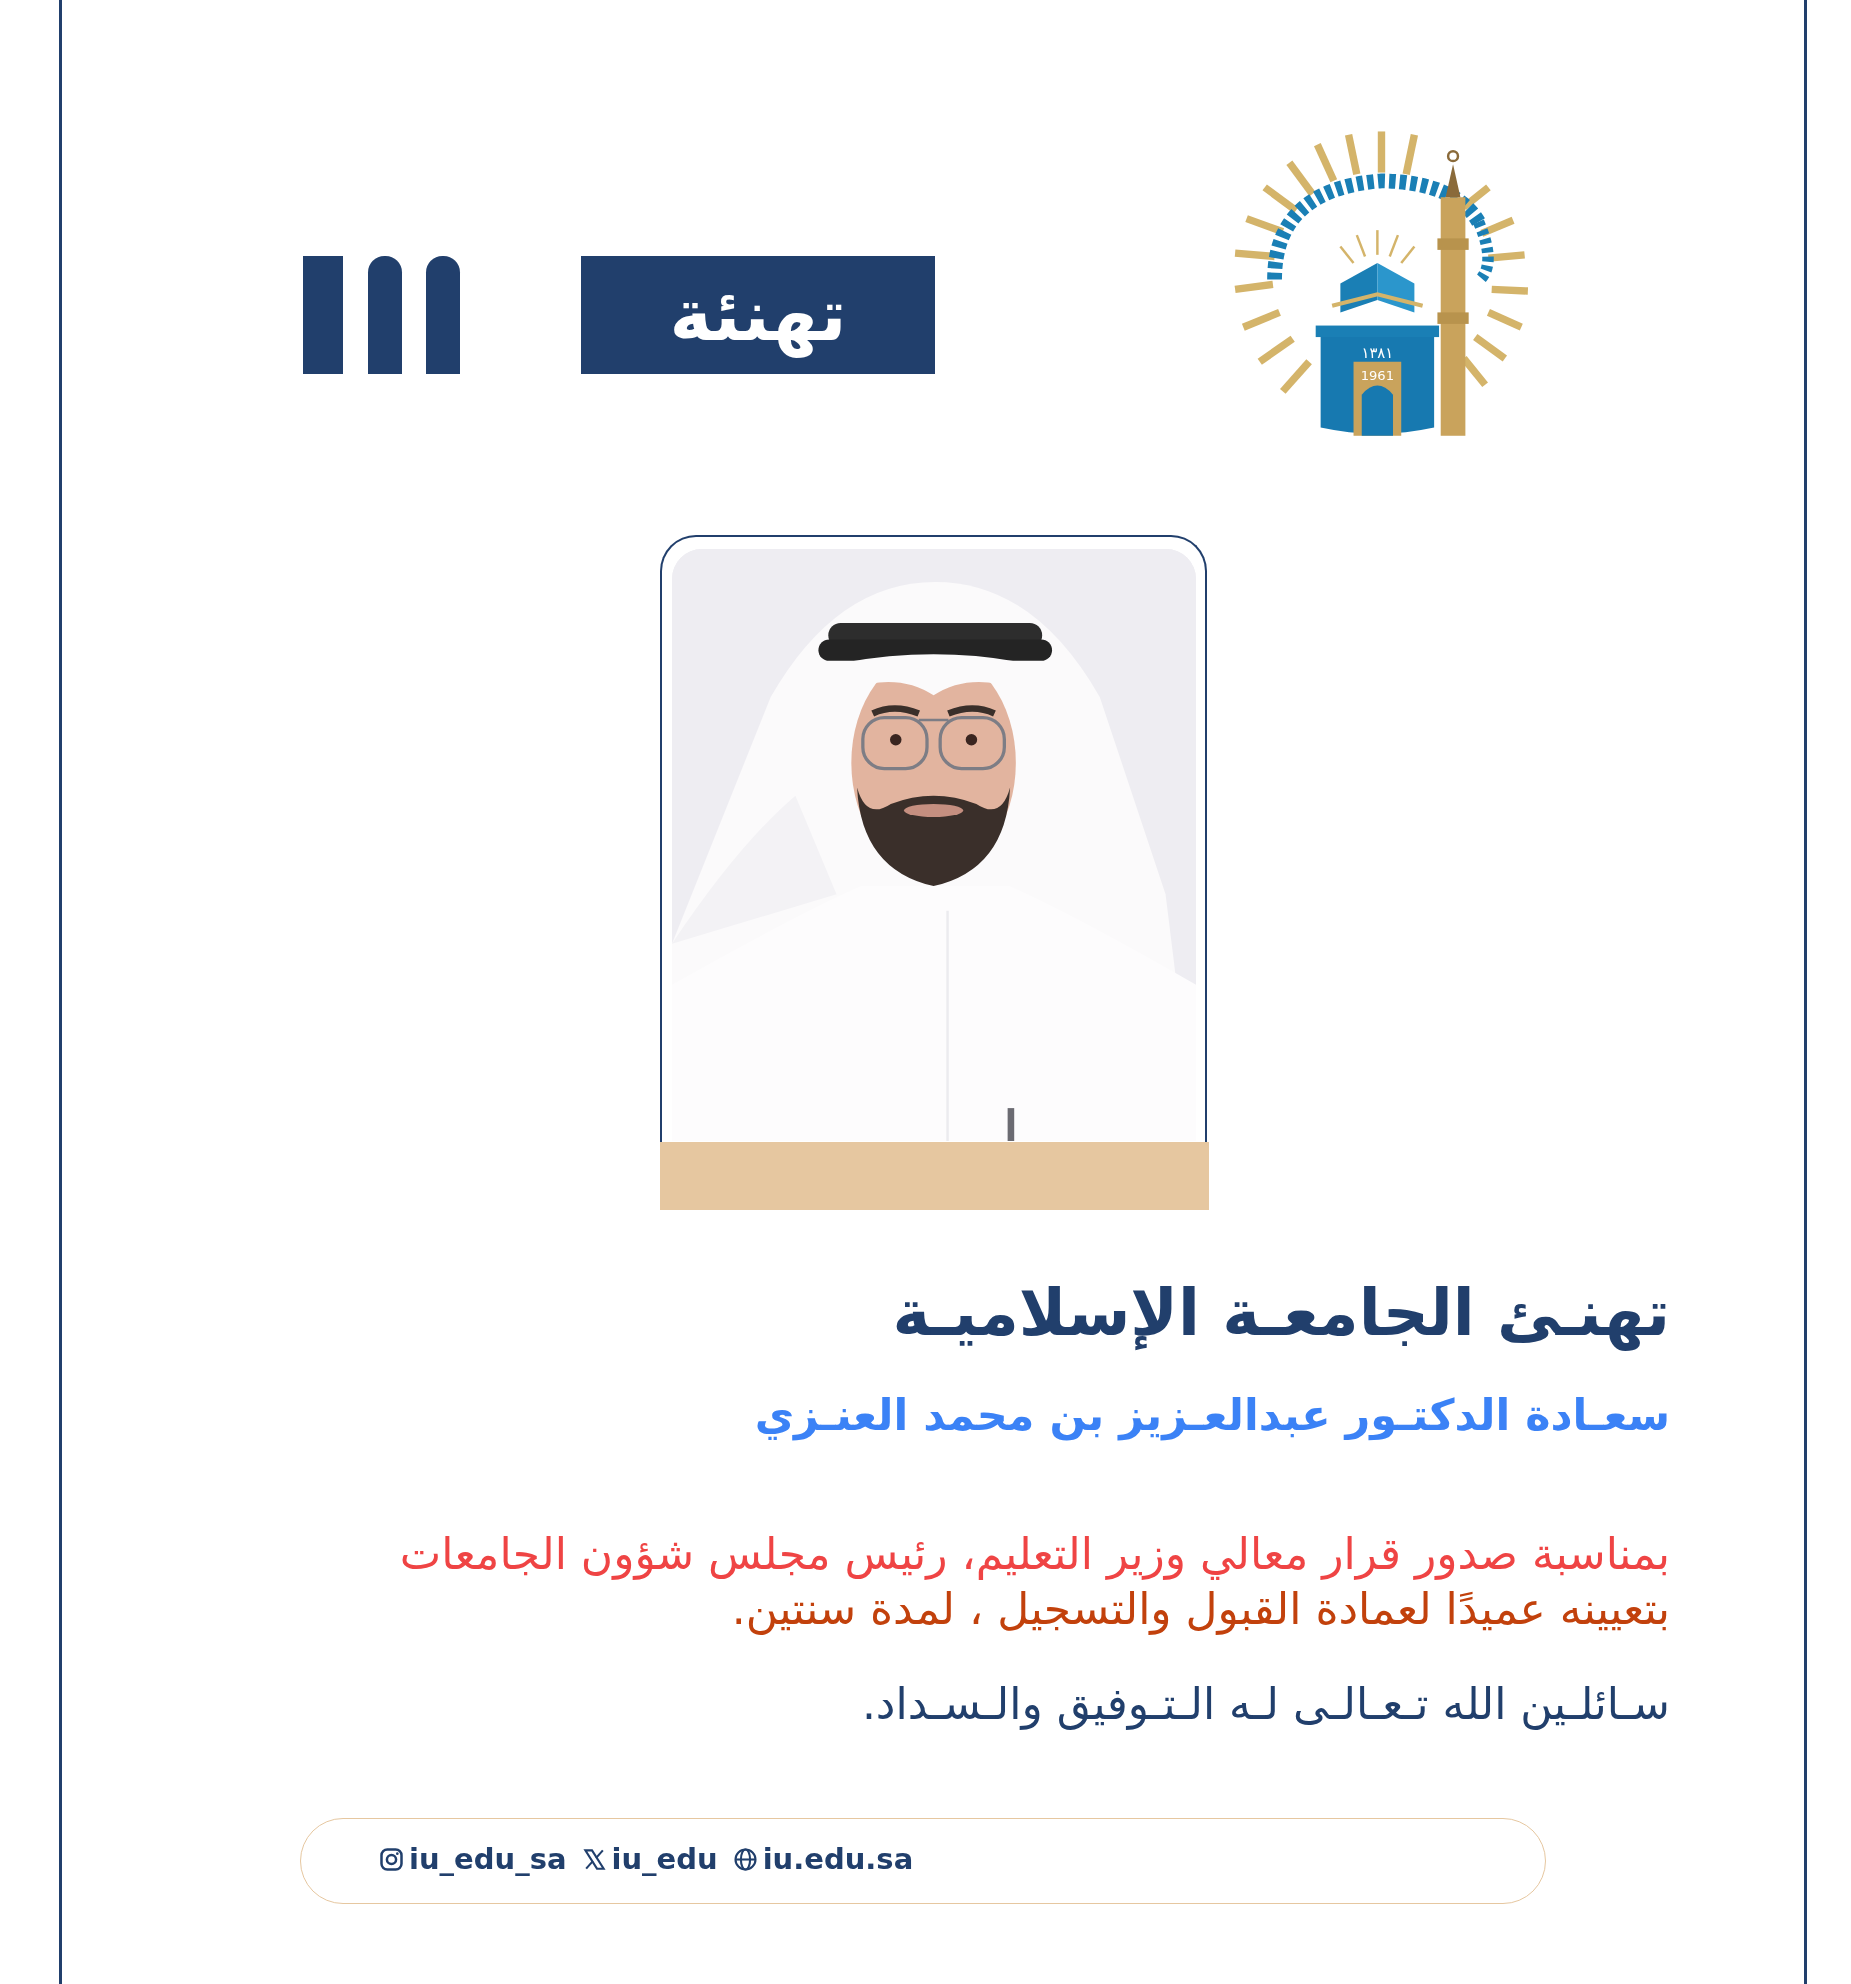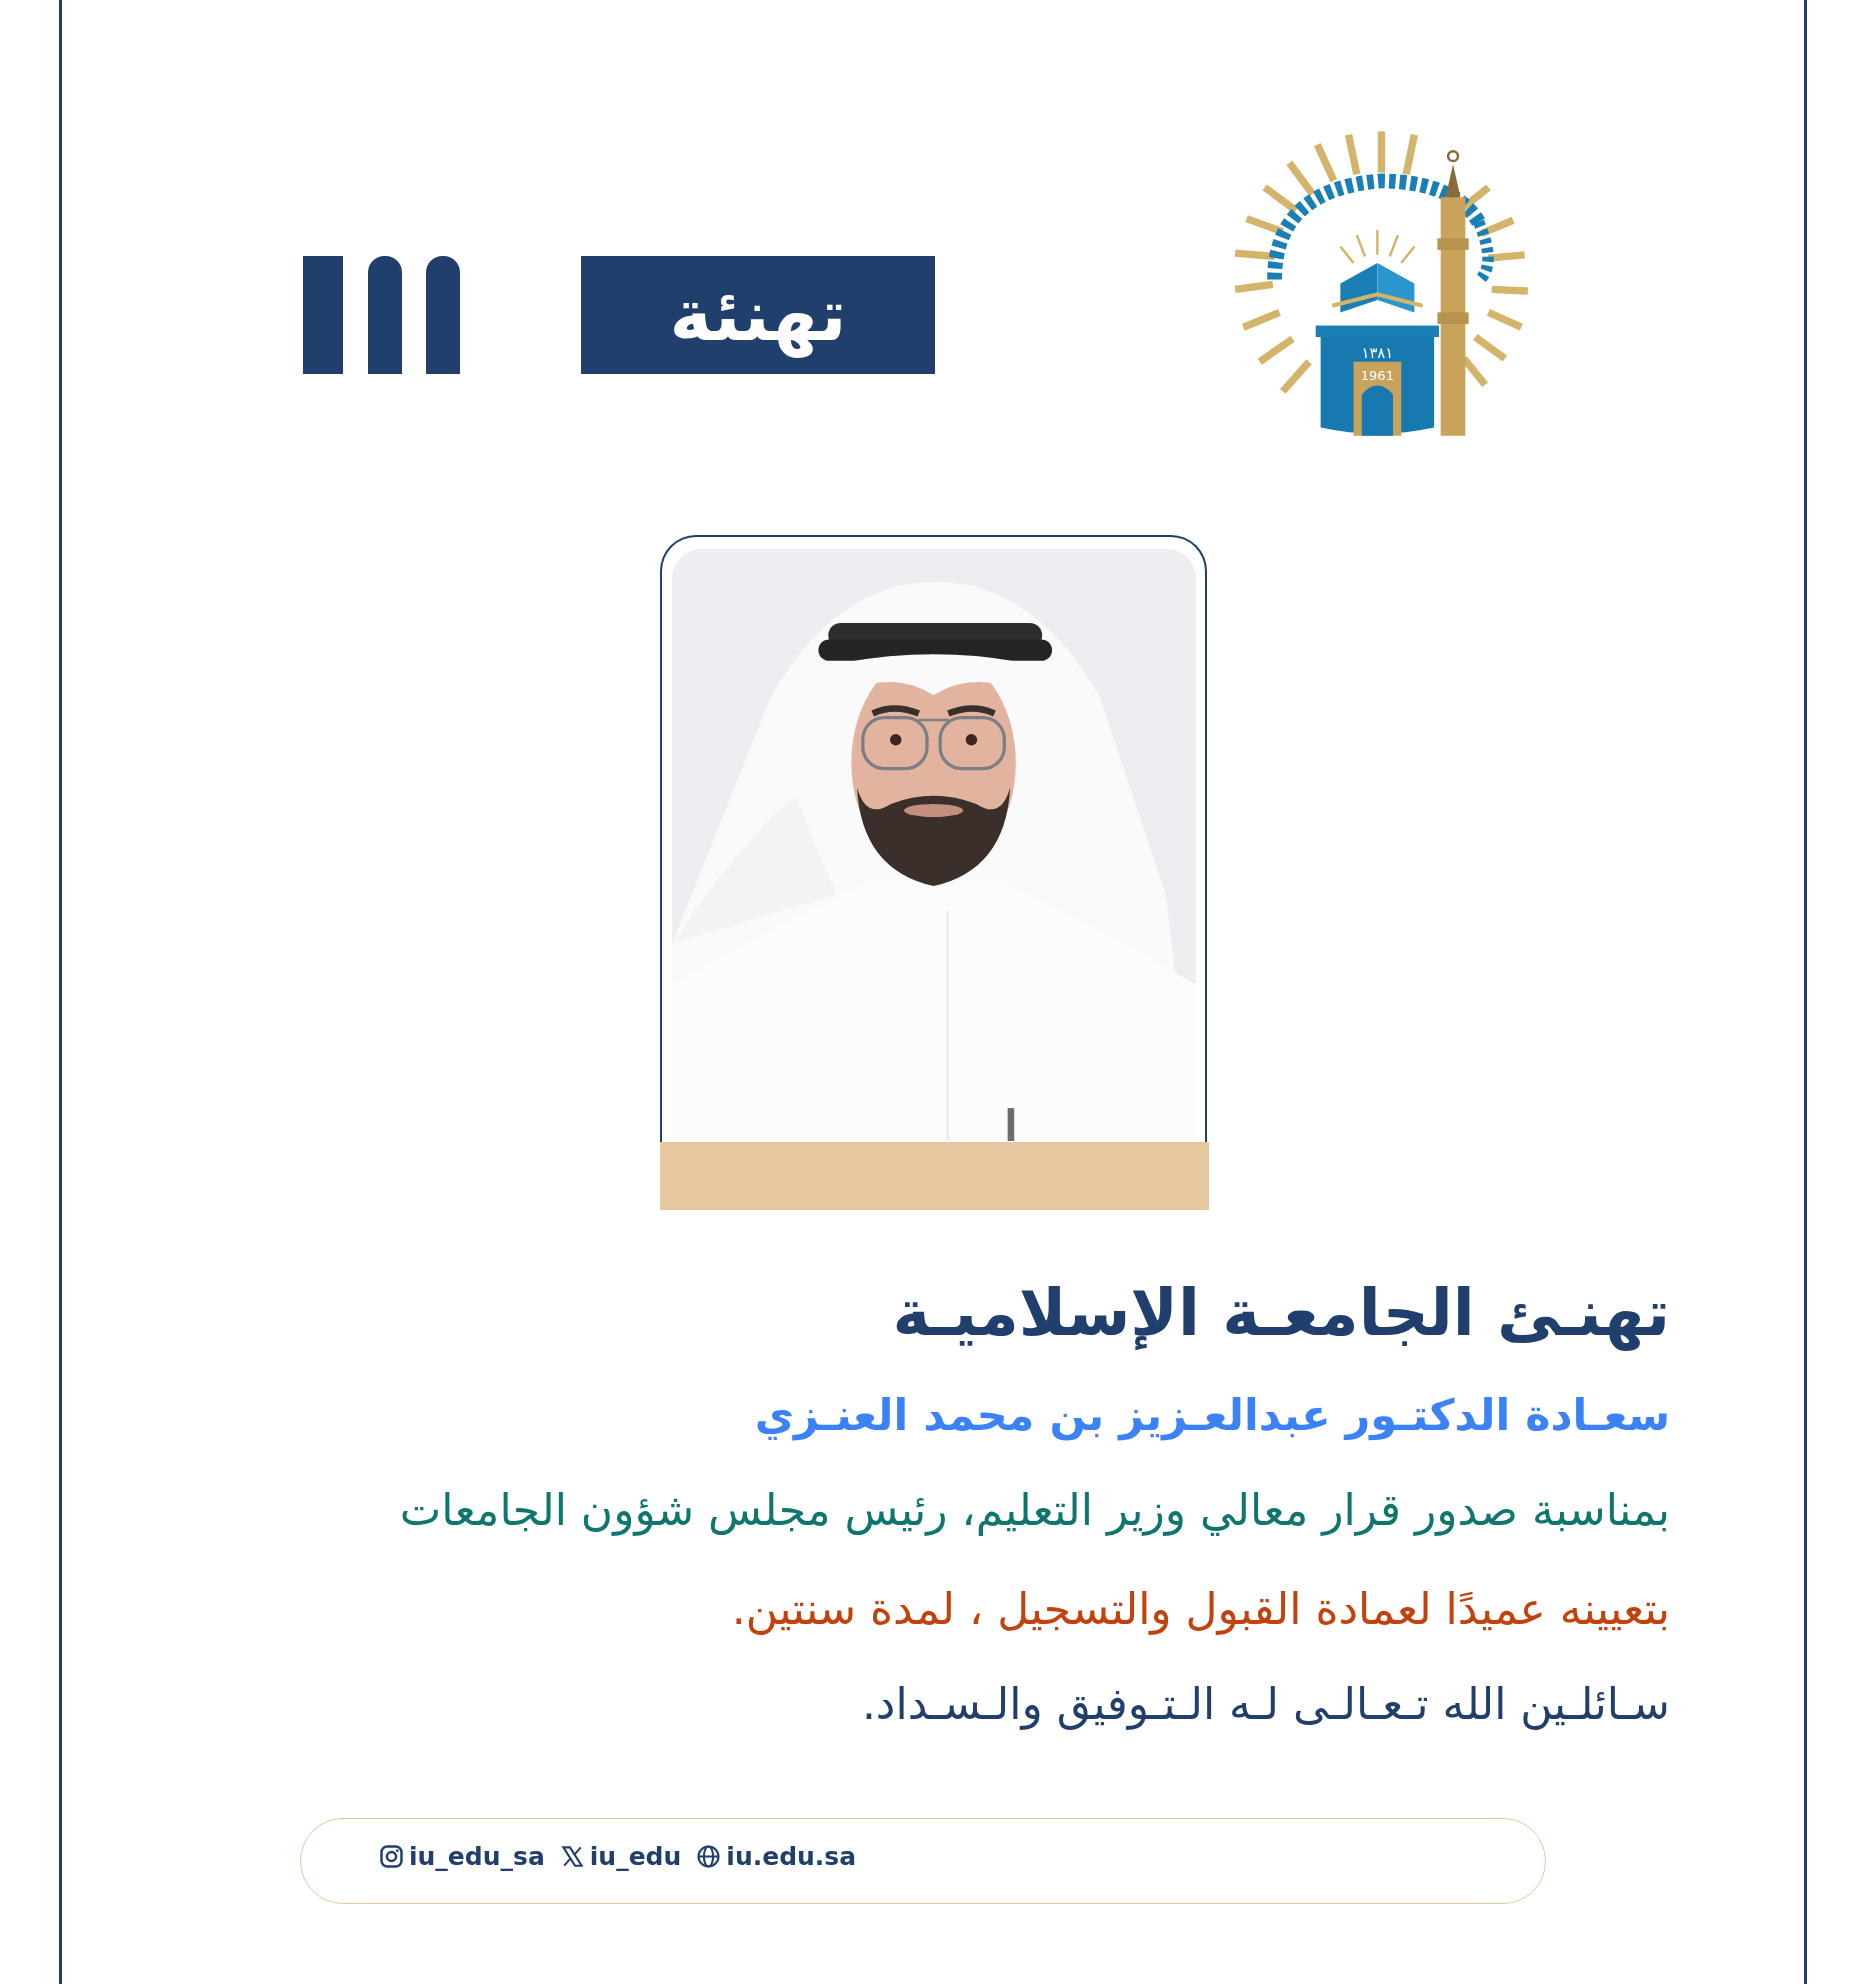--- a/index.html
+++ b/index.html
@@ -39,36 +39,36 @@
     position: absolute; left: 672px; top: 549px; width: 524px; height: 592px;
     background: #eeedf2; border-radius: 30px 30px 0 0; overflow: hidden;
   }
   .photo svg { width: 100%; height: 100%; display: block; }
   .tan-bar { position: absolute; left: 660px; top: 1142px; width: 549px; height: 68px; background: #e6c7a0; }
 
   
   .text-block { position: absolute; left: 0; width: 1670px; text-align: right; direction: rtl; }
   .headline { top: 1276px; color: #213f6c; font-size: 64px; font-weight: bold; }
   .name { top: 1390px; color: #3b82f6; font-size: 43px; font-weight: bold; }
-  .body1 { top: 1484px; color: #0f766e; font-size: 44px; }
+  .body1 { top: 1528px; color: #ef4444; font-size: 44px; }
   .body2 { top: 1583px; color: #c2410c; font-size: 44px; }
   .body3 { top: 1678px; color: #213f6c; font-size: 44px; }
 
   
   .footer {
     position: absolute; left: 300px; top: 1818px; width: 1246px; height: 86px;
     border: 1.6px solid #e6c7a0; border-radius: 43px; box-sizing: border-box;
   }
   .footer-dept {
     position: absolute; right: 78px; top: 21.4px; direction: rtl;
     color: #213f6c; font-size: 28px; font-weight: bold;
   }
   .socials {
     position: absolute; left: 78px; top: 23px; display: flex; align-items: center; gap: 15px;
-    color: #213f6c; font-size: 25px; font-weight: bold; direction: ltr;
+    color: #213f6c; font-size: 29px; font-weight: bold; direction: ltr;
   }
   .social { display: flex; align-items: center; gap: 5px; }
   .social svg { width: 25px; height: 25px; display: block; }
 </style>
 </head>
 <body>
 
 <div class="vline left"></div>
 <div class="vline right"></div>
 

